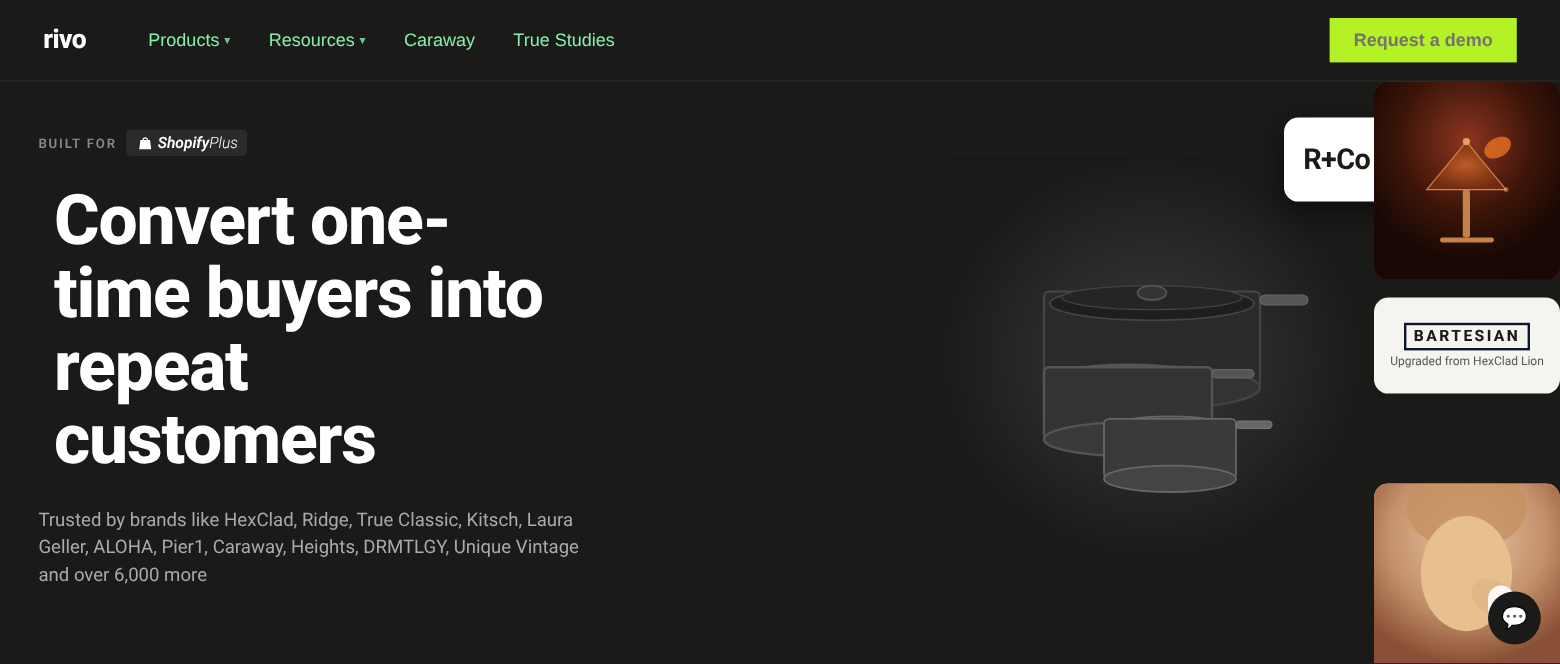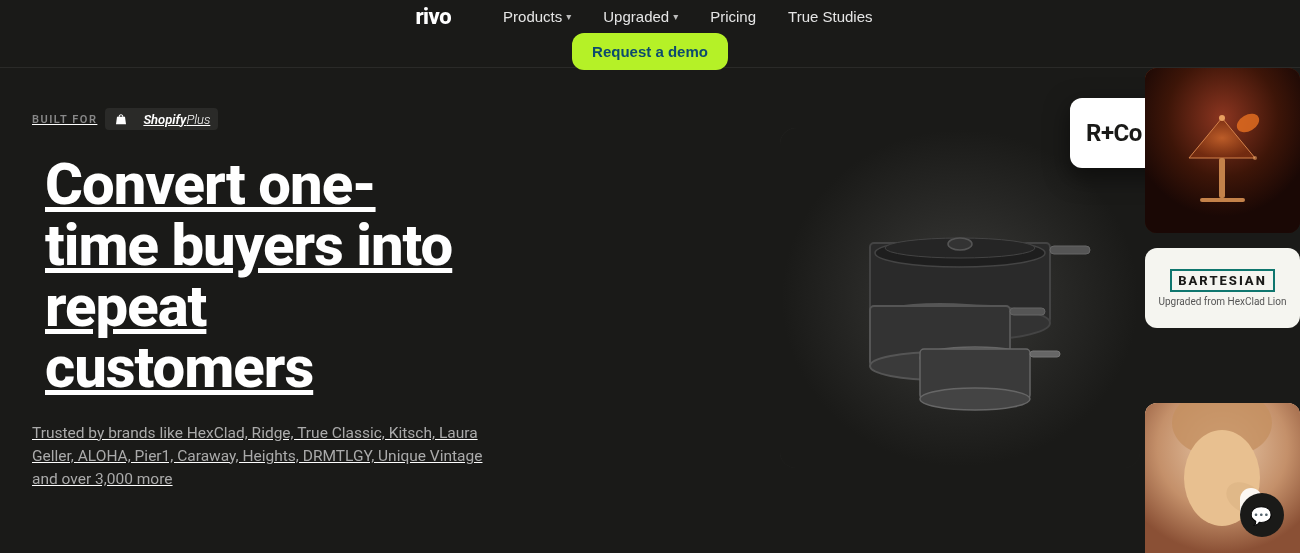--- a/index.html
+++ b/index.html
@@ -15,21 +15,20 @@
 
     
     nav {
       display: flex;
       align-items: center;
       justify-content: space-between;
       padding: 0 36px;
       height: 68px;
       background-color: #1a1a18;
       border-bottom: 1px solid #2a2a28;
-      flex-direction: column;
     }
 
     .nav-left {
       display: flex;
       align-items: center;
       gap: 40px;
     }
 
     .logo {
       font-size: 22px;
@@ -41,55 +40,54 @@
     .nav-links {
       display: flex;
       align-items: center;
       gap: 8px;
     }
 
     .nav-link {
       display: flex;
       align-items: center;
       gap: 4px;
-      color: #e5e5e5;
+      color: #86efac;
       font-size: 15px;
       font-weight: 500;
       padding: 8px 12px;
       border-radius: 6px;
       cursor: pointer;
       text-decoration: none;
       background: none;
       border: none;
     }
 
     .chevron-icon {
       font-size: 10px;
       opacity: 0.8;
     }
 
     .request-demo-btn {
       background-color: #b5f127;
-      color: #0c4a6e;
+      color: #737373;
       border: none;
-      border-radius: 12px;
+      border-radius: 0;
       padding: 10px 20px;
       font-size: 15px;
       font-weight: 600;
       cursor: pointer;
     }
 
     
     .hero {
       position: relative;
       display: flex;
       height: calc(553px - 68px);
       padding: 40px 38px 32px 32px;
       overflow: hidden;
-      text-decoration: underline;
     }
 
     .hero-text {
       flex: 0 0 520px;
       z-index: 2;
     }
 
     .built-for {
       display: flex;
       align-items: center;
@@ -101,21 +99,21 @@
       font-size: 11px;
       font-weight: 600;
       letter-spacing: 1.5px;
       color: #888;
       text-transform: uppercase;
     }
 
     .shopify-plus-badge {
       display: flex;
       align-items: center;
-      gap: 14px;
+      gap: 2px;
       background-color: #2a2a28;
       border-radius: 4px;
       padding: 3px 8px;
     }
 
     .shopify-bag-icon {
       width: 16px;
       height: 16px;
     }
 
@@ -252,21 +250,21 @@
       justify-content: center;
       gap: 4px;
       padding: 10px;
     }
 
     .bartesian-logo {
       font-size: 13px;
       font-weight: 800;
       color: #1a1a18;
       letter-spacing: 2px;
-      border: 2px solid #0f766e;
+      border: 2px solid #0f172a;
       padding: 2px 6px;
     }
 
     .bartesian-sub {
       font-size: 10px;
       color: #555;
       text-align: center;
     }
 
     
@@ -317,25 +315,25 @@
 
 <nav>
   <div class="nav-left">
     <div class="logo">rivo</div>
     <div class="nav-links">
       <button class="nav-link">
         <span>Products</span>
         <span class="chevron-icon">▾</span>
       </button>
       <button class="nav-link">
-        <span>Upgraded</span>
+        <span>Resources</span>
         <span class="chevron-icon">▾</span>
       </button>
       <button class="nav-link">
-        <span>Pricing</span>
+        <span>Caraway</span>
       </button>
       <button class="nav-link">
         <span>True Studies</span>
       </button>
     </div>
   </div>
   <button class="request-demo-btn">Request a demo</button>
 </nav>
 
 <section class="hero">
@@ -350,21 +348,21 @@
         <span class="shopify-plus-text">
           <span>Shopify</span><span style="font-style:italic;font-weight:300">Plus</span>
         </span>
       </div>
     </div>
 
     <h1 class="hero-headline">
       Convert one-<br>time buyers into<br>repeat<br>customers
     </h1>
 
-    <p class="hero-subtext">Trusted by brands like HexClad, Ridge, True Classic, Kitsch, Laura Geller, ALOHA, Pier1, Caraway, Heights, DRMTLGY, Unique Vintage and over 3,000 more</p>
+    <p class="hero-subtext">Trusted by brands like HexClad, Ridge, True Classic, Kitsch, Laura Geller, ALOHA, Pier1, Caraway, Heights, DRMTLGY, Unique Vintage and over 6,000 more</p>
   </div>
 
   <div class="hero-visuals">
 
     <div class="pans-card">
       <div class="pans-visual">
         <svg class="pans-svg" viewBox="0 0 280 240">
 
           <ellipse cx="140" cy="80" rx="90" ry="18" fill="#2a2a2a" stroke="#444" stroke-width="2"></ellipse>
           <rect x="50" y="65" width="180" height="80" rx="4" fill="#2a2a2a" stroke="#444" stroke-width="2"></rect>

